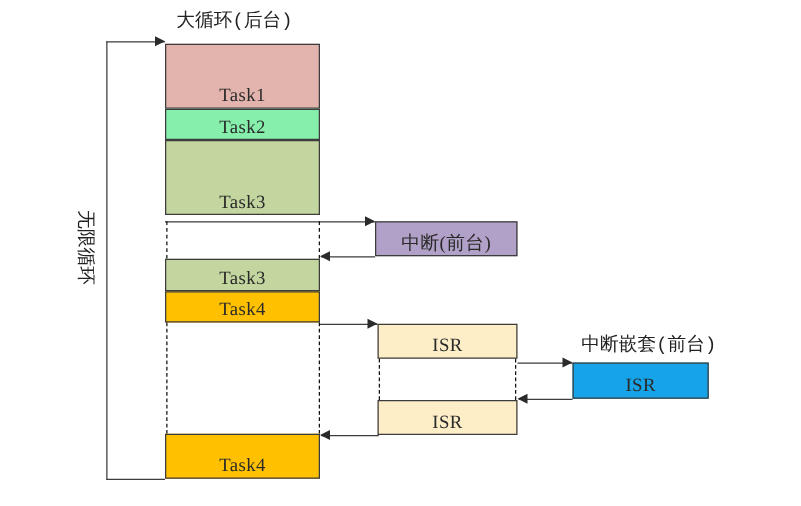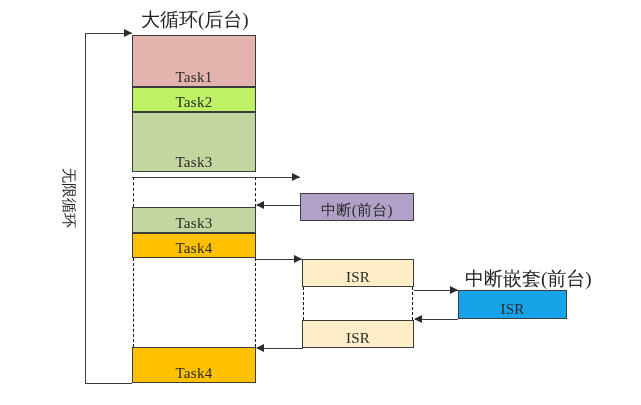--- a/index.html
+++ b/index.html
@@ -5,21 +5,21 @@
   html,body{margin:0;padding:0;background:#ffffff;}
   body{width:641px;height:405px;overflow:hidden;
        font-family:"Liberation Serif","DejaVu Serif",serif;}
   #stage{position:relative;width:641px;height:405px;background:#fff;}
 
   .box{position:absolute;box-sizing:border-box;border:1.2px solid #3c3c3c;
        display:flex;align-items:flex-end;justify-content:center;
        font-size:15px;color:#2a2a2a;letter-spacing:.3px;}
   .box.cjk{font-size:15px;}
 
-  .label{position:absolute;font-size:19px;color:#222;white-space:nowrap;}
+  .label{position:absolute;font-size:15px;color:#222;white-space:nowrap;font-family:Liberation Mono, monospace;}
 
   .vlabel{position:absolute;font-size:15px;color:#222;white-space:nowrap;
           transform-origin:0 0;}
 
   .line{position:absolute;background:#3c3c3c;}
   .hline{height:1.2px;}
   .vline{width:1.2px;}
 
   .dash-v{position:absolute;width:0;border-left:1.3px dashed #111;}
   .dash-v.thin{border-left-width:1.2px;}
@@ -43,21 +43,21 @@
   <div class="line hline" style="left:85px;top:33px;width:47px;"></div>
   <div class="line vline" style="left:85px;top:33px;height:351px;"></div>
   <div class="line hline" style="left:85px;top:383px;width:47px;"></div>
   <div class="arrow-r" style="left:124px;top:28.5px;"></div>
 
   <div class="vlabel" style="left:78px;top:168px;transform:rotate(90deg);">无限循环</div>
 
   <div class="box" style="left:132px;top:35px;width:124px;height:52px;background:#e3b3ad;">
     <span>Task1</span>
   </div>
-  <div class="box" style="left:132px;top:87px;width:124px;height:25px;background:#bef264;">
+  <div class="box" style="left:132px;top:87px;width:124px;height:25px;background:#86efac;">
     <span>Task2</span>
   </div>
   <div class="box" style="left:132px;top:112px;width:124px;height:60px;background:#c3d69f;">
     <span>Task3</span>
   </div>
 
   <div class="line hline" style="left:132px;top:176.5px;width:124px;"></div>
   <div class="dash-v" style="left:133px;top:177px;height:30px;"></div>
   <div class="dash-v" style="left:255px;top:177px;height:30px;"></div>
 
@@ -68,21 +68,21 @@
     <span>Task4</span>
   </div>
 
   <div class="dash-v" style="left:133px;top:258px;height:89px;"></div>
   <div class="dash-v" style="left:255px;top:258px;height:89px;"></div>
 
   <div class="box" style="left:132px;top:347px;width:124px;height:36px;background:#ffc000;">
     <span>Task4</span>
   </div>
 
-  <div class="box cjk" style="left:300px;top:177px;width:114px;height:28px;background:#b1a0c7;margin-top:16px;">
+  <div class="box cjk" style="left:300px;top:177px;width:114px;height:28px;background:#b1a0c7;">
     <span>中断(前台)</span>
   </div>
 
   <div class="line hline" style="left:256px;top:176.5px;width:44px;"></div>
   <div class="arrow-r" style="left:292px;top:172.5px;"></div>
 
   <div class="line hline" style="left:257px;top:204.5px;width:43px;"></div>
   <div class="arrow-l" style="left:256px;top:200.5px;"></div>
 
   <div class="box" style="left:302px;top:259px;width:112px;height:28px;background:#fdeec8;">

